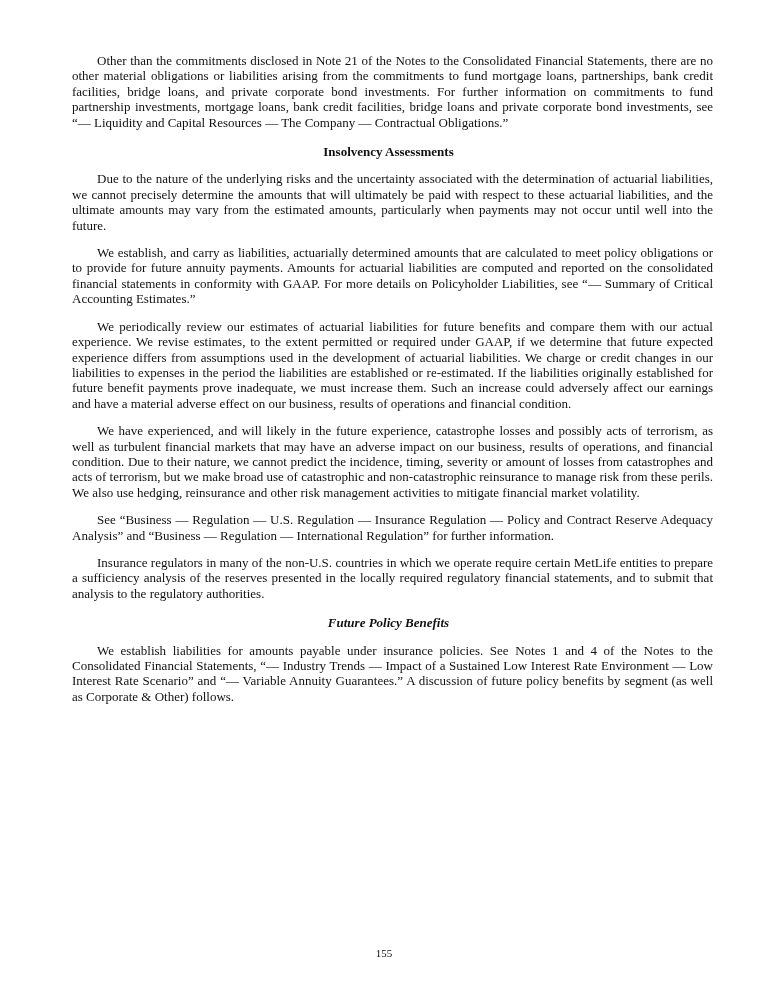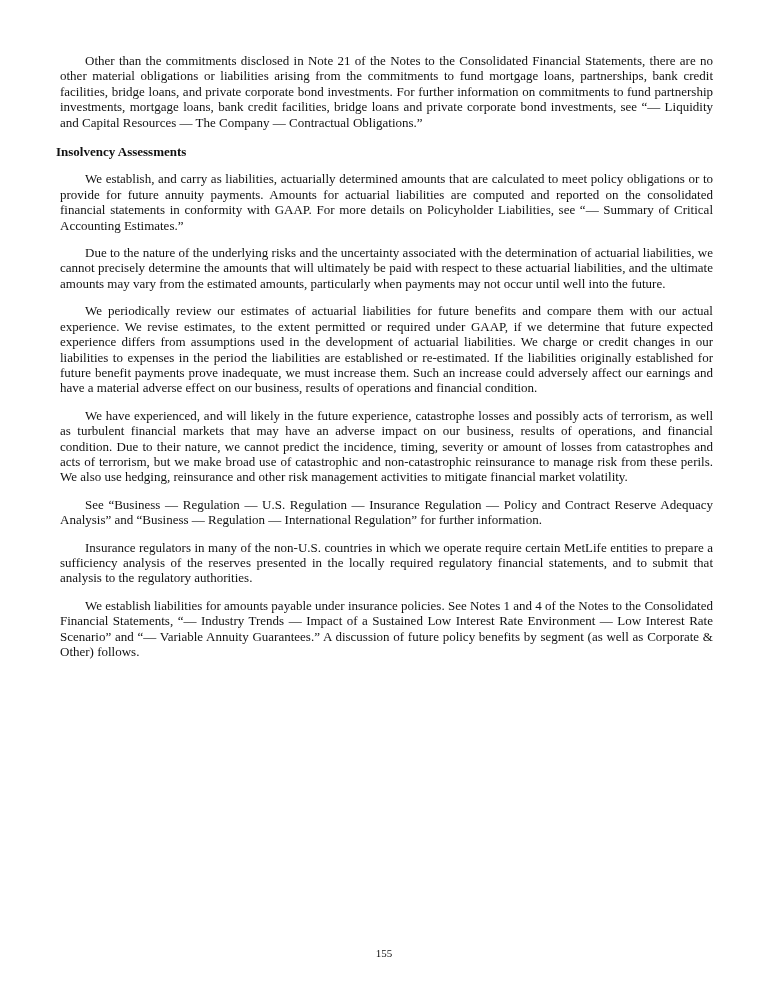--- a/index.html
+++ b/index.html
@@ -15,32 +15,32 @@
     color: #111111;
     overflow: hidden;
   }
   .page {
     position: absolute;
     top: 53px;
     left: 56px;
     width: 657px;
   }
   .page p {
-    margin: 0 0 12px 4px;
+    margin: 0 0 12px 16px;
     font-size: 13px;
     line-height: 15.4px;
     text-align: justify;
     text-indent: 25px;
   }
   .page h3 {
-    margin: 14px 0 12px 0;
+    margin: 14px 0 12px 8px;
     font-size: 13px;
     line-height: 15.4px;
     font-weight: bold;
-    text-align: left;
+    text-align: center;
     text-indent: 0;
   }
   .page h3.italic {
     font-style: italic;
   }
   .page-number {
     position: absolute;
     top: 946px;
     left: 0;
     width: 768px;
@@ -48,22 +48,23 @@
     font-size: 11px;
     line-height: 15.4px;
   }
 </style>
 </head>
 <body>
 
 <main class="page">
     <p>Other than the commitments disclosed in Note 21 of the Notes to the Consolidated Financial Statements, there are no other material obligations or liabilities arising from the commitments to fund mortgage loans, partnerships, bank credit facilities, bridge loans, and private corporate bond investments. For further information on commitments to fund partnership investments, mortgage loans, bank credit facilities, bridge loans and private corporate bond investments, see “— Liquidity and Capital Resources — The Company — Contractual Obligations.”</p>
     <h3>Insolvency Assessments</h3>
+    <p>Due to the nature of the underlying risks and the uncertainty associated with the determination of actuarial liabilities, we cannot precisely determine the amounts that will ultimately be paid with respect to these actuarial liabilities, and the ultimate amounts may vary from the estimated amounts, particularly when payments may not occur until well into the future.</p>
     <p>We establish, and carry as liabilities, actuarially determined amounts that are calculated to meet policy obligations or to provide for future annuity payments. Amounts for actuarial liabilities are computed and reported on the consolidated financial statements in conformity with GAAP. For more details on Policyholder Liabilities, see “— Summary of Critical Accounting Estimates.”</p>
-    <p>Due to the nature of the underlying risks and the uncertainty associated with the determination of actuarial liabilities, we cannot precisely determine the amounts that will ultimately be paid with respect to these actuarial liabilities, and the ultimate amounts may vary from the estimated amounts, particularly when payments may not occur until well into the future.</p>
     <p>We periodically review our estimates of actuarial liabilities for future benefits and compare them with our actual experience. We revise estimates, to the extent permitted or required under GAAP, if we determine that future expected experience differs from assumptions used in the development of actuarial liabilities. We charge or credit changes in our liabilities to expenses in the period the liabilities are established or re-estimated. If the liabilities originally established for future benefit payments prove inadequate, we must increase them. Such an increase could adversely affect our earnings and have a material adverse effect on our business, results of operations and financial condition.</p>
     <p>We have experienced, and will likely in the future experience, catastrophe losses and possibly acts of terrorism, as well as turbulent financial markets that may have an adverse impact on our business, results of operations, and financial condition. Due to their nature, we cannot predict the incidence, timing, severity or amount of losses from catastrophes and acts of terrorism, but we make broad use of catastrophic and non-catastrophic reinsurance to manage risk from these perils. We also use hedging, reinsurance and other risk management activities to mitigate financial market volatility.</p>
     <p>See “Business — Regulation — U.S. Regulation — Insurance Regulation — Policy and Contract Reserve Adequacy Analysis” and “Business — Regulation — International Regulation” for further information.</p>
     <p>Insurance regulators in many of the non-U.S. countries in which we operate require certain MetLife entities to prepare a sufficiency analysis of the reserves presented in the locally required regulatory financial statements, and to submit that analysis to the regulatory authorities.</p>
+    <h3 class="italic">Future Policy Benefits</h3>
     <p>We establish liabilities for amounts payable under insurance policies. See Notes 1 and 4 of the Notes to the Consolidated Financial Statements, “— Industry Trends — Impact of a Sustained Low Interest Rate Environment — Low Interest Rate Scenario” and “— Variable Annuity Guarantees.” A discussion of future policy benefits by segment (as well as Corporate &amp; Other) follows.</p>
   </main>
 
 <div class="page-number">155</div>
 
 </body></html>

